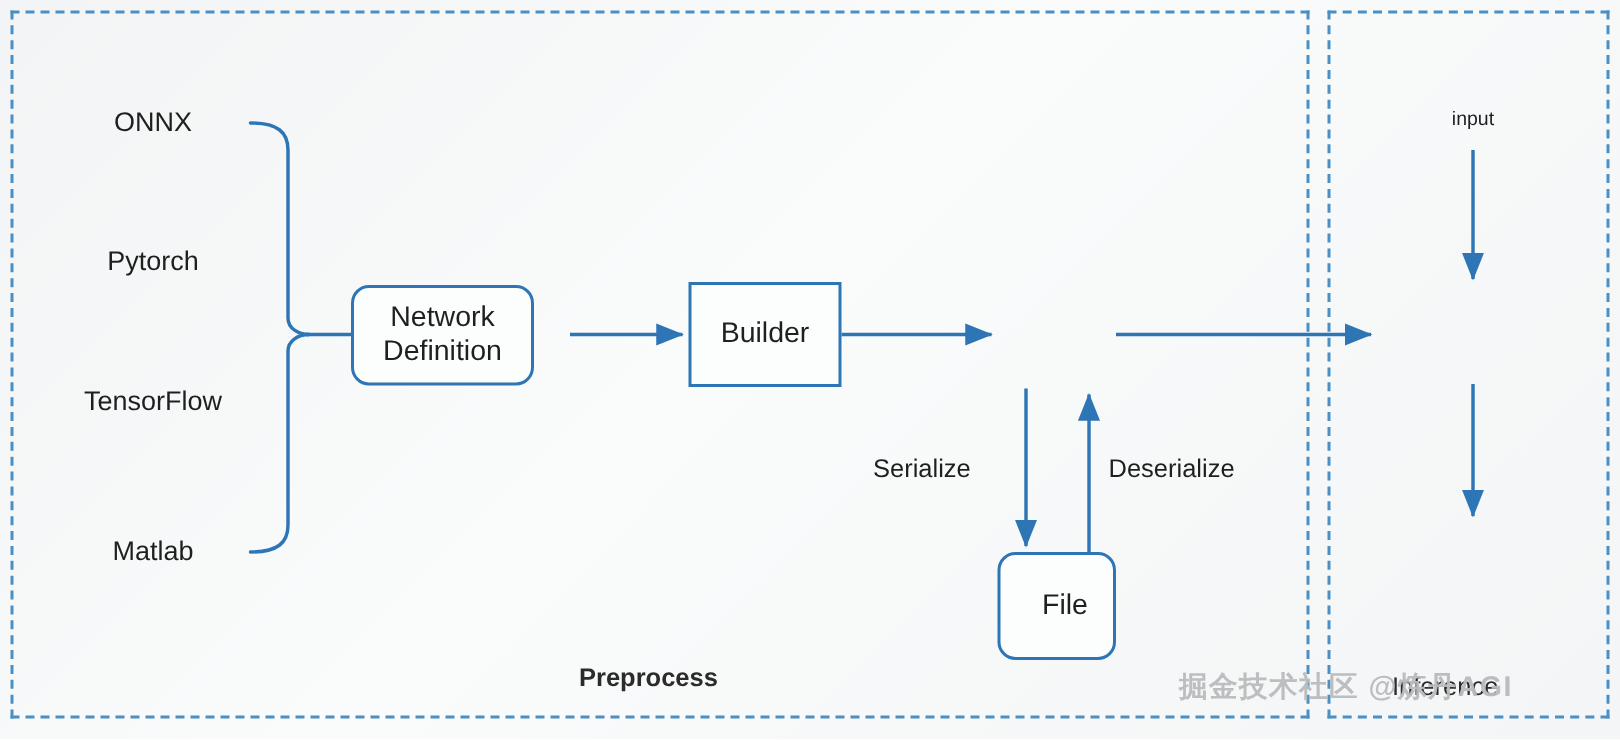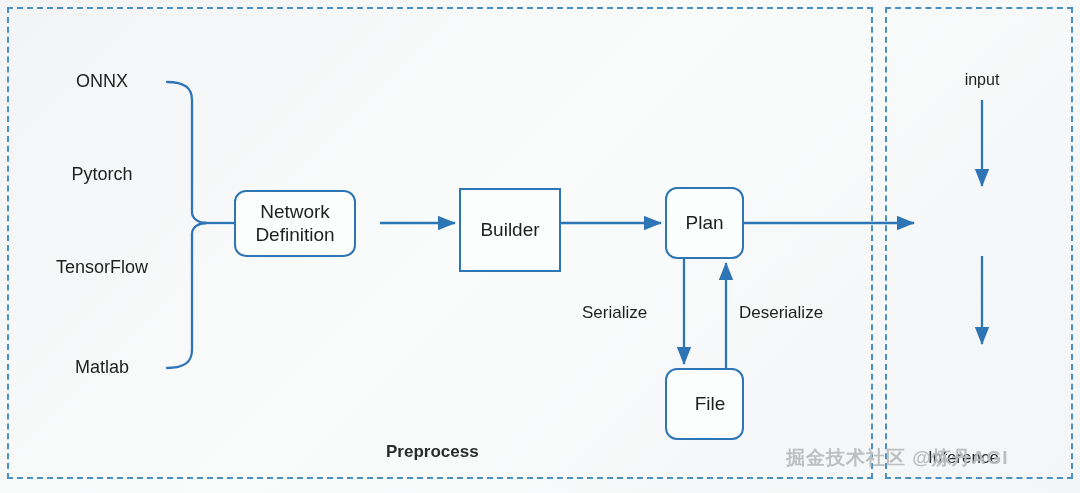--- a/index.html
+++ b/index.html
@@ -52,21 +52,21 @@
   .node.sharp   { border-radius: 0; }
   .edge-label {
     position: absolute;
     color: #1f1f1f;
     font-size: 17px;
     white-space: nowrap;
   }
   .io-label {
     position: absolute;
     color: #1f1f1f;
-    font-size: 16px;
+    font-size: 13px;
     white-space: nowrap;
     text-align: center;
   }
   svg.overlay {
     position: absolute;
     left: 0; top: 0;
     width: 1080px;
     height: 493px;
     pointer-events: none;
   }
@@ -92,27 +92,24 @@
   <div class="src-label" style="left:22px; top:257px; width:160px;">TensorFlow</div>
   <div class="src-label" style="left:22px; top:357px; width:160px;">Matlab</div>
 
   <div class="node rounded" style="left:234px; top:190px; width:122px; height:67px;">
     <div>
       <div>Network</div>
       <div>Definition</div>
     </div>
   </div>
 
-  <div class="node sharp" style="left:459px; top:188px; width:102px; height:84px;">
+  <div class="node sharp" style="left:459px; top:188px; width:102px; height:70px;">
     <span>Builder</span>
   </div>
 
-  <div class="node rounded" style="left:665px; top:187px; width:79px; height:72px;">
-    <span>Plan</span>
-  </div>
 
   <div class="node rounded" style="left:665px; top:368px; width:79px; height:72px;padding-left:11px;">
     <span>File</span>
   </div>
 
 
   <div class="edge-label" style="left:582px; top:303px;">Serialize</div>
   <div class="edge-label" style="left:739px; top:303px;">Deserialize</div>
 
   <div class="io-label" style="left:902px; top:71px; width:160px;">input</div>

